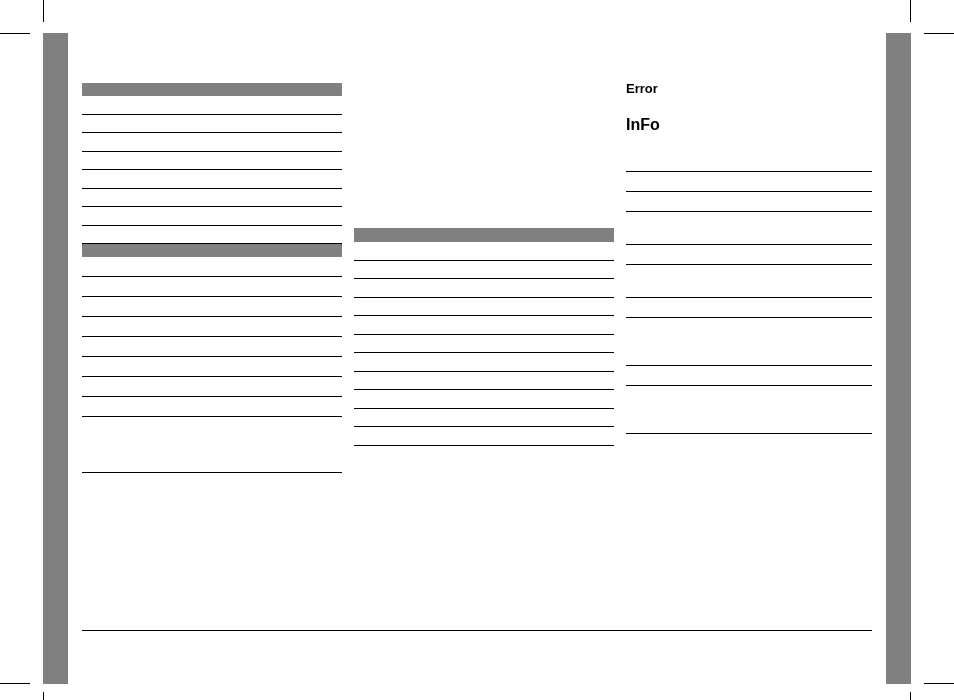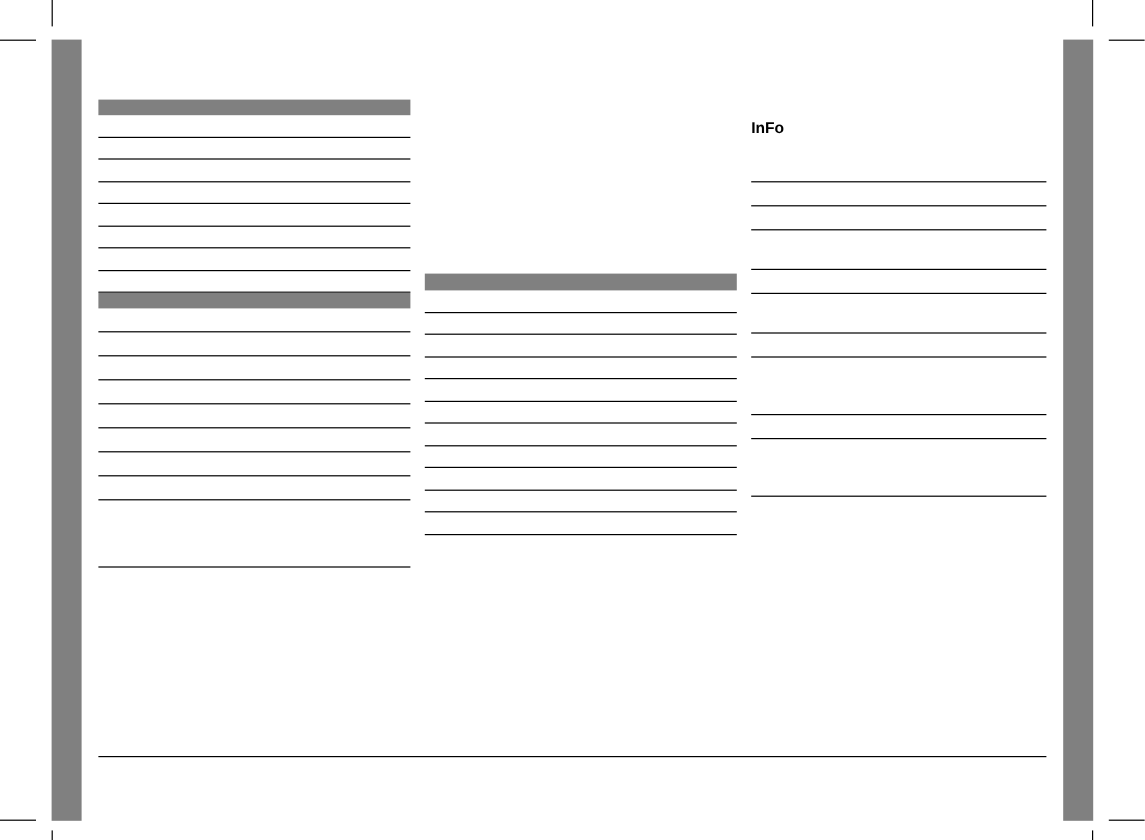--- a/index.html
+++ b/index.html
@@ -81,21 +81,21 @@
 
   
   .heading {
     font-weight: bold;
     font-size: 13px;
     color: #000;
     margin-bottom: 20px;
   }
   .sub-heading {
     font-weight: bold;
-    font-size: 13px;
+    font-size: 16px;
     color: #000;
     margin-top: 18px;
     margin-bottom: 18px;
   }
 
   .line-row {
     height: 20px;
     border-bottom: 1px solid #000;
   }
   .line-row.wide { height: 33px; }
@@ -159,20 +159,21 @@
       <div class="table-row"></div>
       <div class="table-row"></div>
       <div class="table-row"></div>
       <div class="table-row"></div>
       <div class="table-row"></div>
       <div class="table-row"></div>
     </div>
   </div>
 
   <div class="col col3">
+    <div class="heading">Error</div>
     <div class="sub-heading">InFo</div>
 
     <div class="line-group">
       <div class="line-row"></div>
       <div class="line-row"></div>
       <div class="line-row"></div>
       <div class="line-row wide"></div>
       <div class="line-row"></div>
       <div class="line-row wide"></div>
       <div class="line-row"></div>

